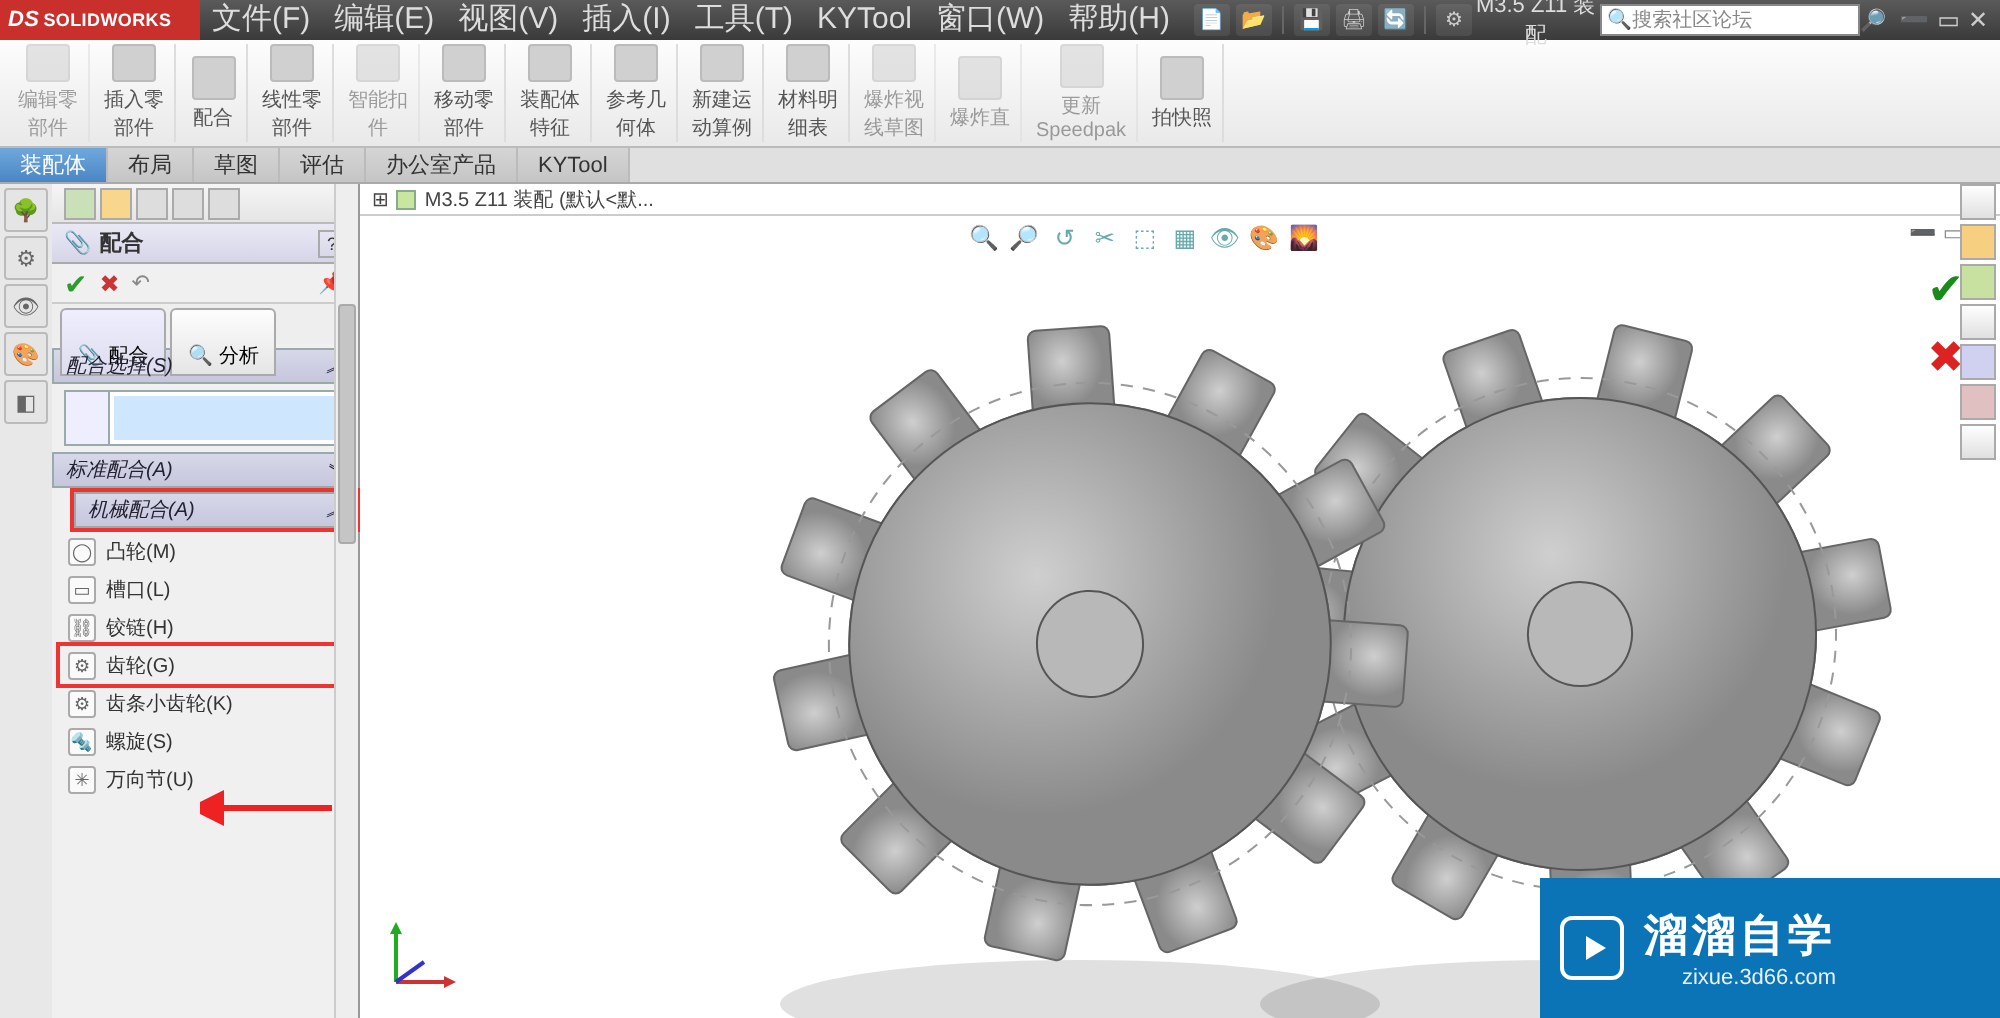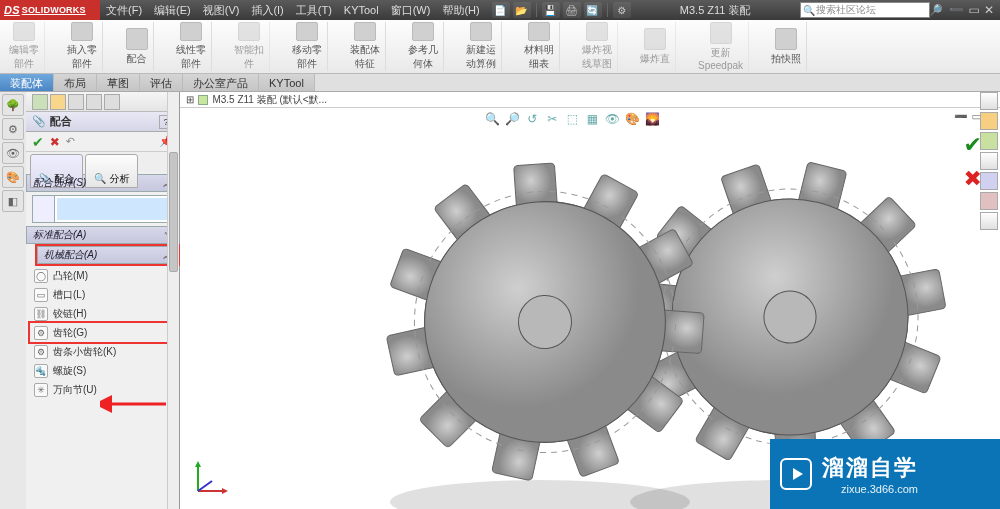--- a/index.html
+++ b/index.html
@@ -1,33 +1,33 @@
 <!DOCTYPE html>
 <html><head>
 <meta charset="utf-8">
 <style>
 * { box-sizing: border-box; margin: 0; padding: 0; font-family: "Microsoft YaHei", Arial, sans-serif; }
 body { width: 1000px; height: 509px; background: #e8e8e8; overflow: hidden; position: relative; font-size: 11px; }
 
 
 .titlebar { height: 20px; background: linear-gradient(#5a5a5a,#3a3a3a); display: flex; align-items: center; color: #ddd; }
-.logo { width: 100px; background: #c9302c; color: #fff; font-weight: bold; font-size: 9px; display: flex; align-items: center; height: 100%; padding-left: 4px; letter-spacing: 0.2px; text-decoration: underline; }
+.logo { width: 100px; background: #c9302c; color: #fff; font-weight: bold; font-size: 9px; display: flex; align-items: center; height: 100%; padding-left: 4px; letter-spacing: 0.2px; }
 .logo-icon { font-style: italic; font-size: 11px; margin-right: 2px; }
 .menu { display: flex; }
-.menu-item { padding: 0 6px; color: #ddd; font-size: 11px; line-height: 20px; cursor: default; }
+.menu-item { padding: 0 6px; color: #ddd; font-size: 15px; line-height: 20px; cursor: default; }
 .top-btns { margin-left: 6px; display: flex; gap: 3px; align-items: center; }
 .top-btn { width: 18px; height: 16px; background: rgba(255,255,255,0.08); border-radius: 2px; display:flex; align-items:center; justify-content:center; color:#ccc; font-size:10px; }
 .top-sep { width:1px; height:14px; background:#666; margin:0 2px; }
 .title-center { flex:1; text-align:center; color:#ddd; font-size:11px; }
 .search-box { width: 130px; height: 16px; background: #fff; border: 1px solid #888; display:flex; align-items:center; padding:0 3px; color:#888; font-size:10px; }
 .win-ctrls { display:flex; gap:4px; margin:0 6px; color:#ccc; }
 .win-ctrls span { font-size:12px; }
 
 
-.ribbon { height: 54px; background: linear-gradient(#fdfdfd,#e9e9e9); border-bottom: 1px solid #bbb; display:flex; padding: 2px 4px; gap:17px; }
+.ribbon { height: 54px; background: linear-gradient(#fdfdfd,#e9e9e9); border-bottom: 1px solid #bbb; display:flex; padding: 2px 4px; gap:2px; }
 .ribbon-item { display:flex; flex-direction:column; align-items:center; justify-content:center; padding: 0 5px; color:#555; font-size:10px; border-right: 1px solid #ddd; min-width: 34px; }
 .ribbon-icon { width: 22px; height: 22px; background:#d0d0d0; border:1px solid #bbb; border-radius:2px; margin-bottom:2px; }
 .ribbon-item.disabled { opacity:0.55; }
 
 
 .tabs { height: 18px; display:flex; background: #e0e0e0; border-bottom:1px solid #aaa; }
 .tab { padding: 0 10px; font-size:11px; line-height:18px; border-right:1px solid #bbb; background: linear-gradient(#d5d5d5,#c5c5c5); color:#333; }
 .tab.active { background: linear-gradient(#6fa8dc,#4a86c5); color:#fff; }
 
 

